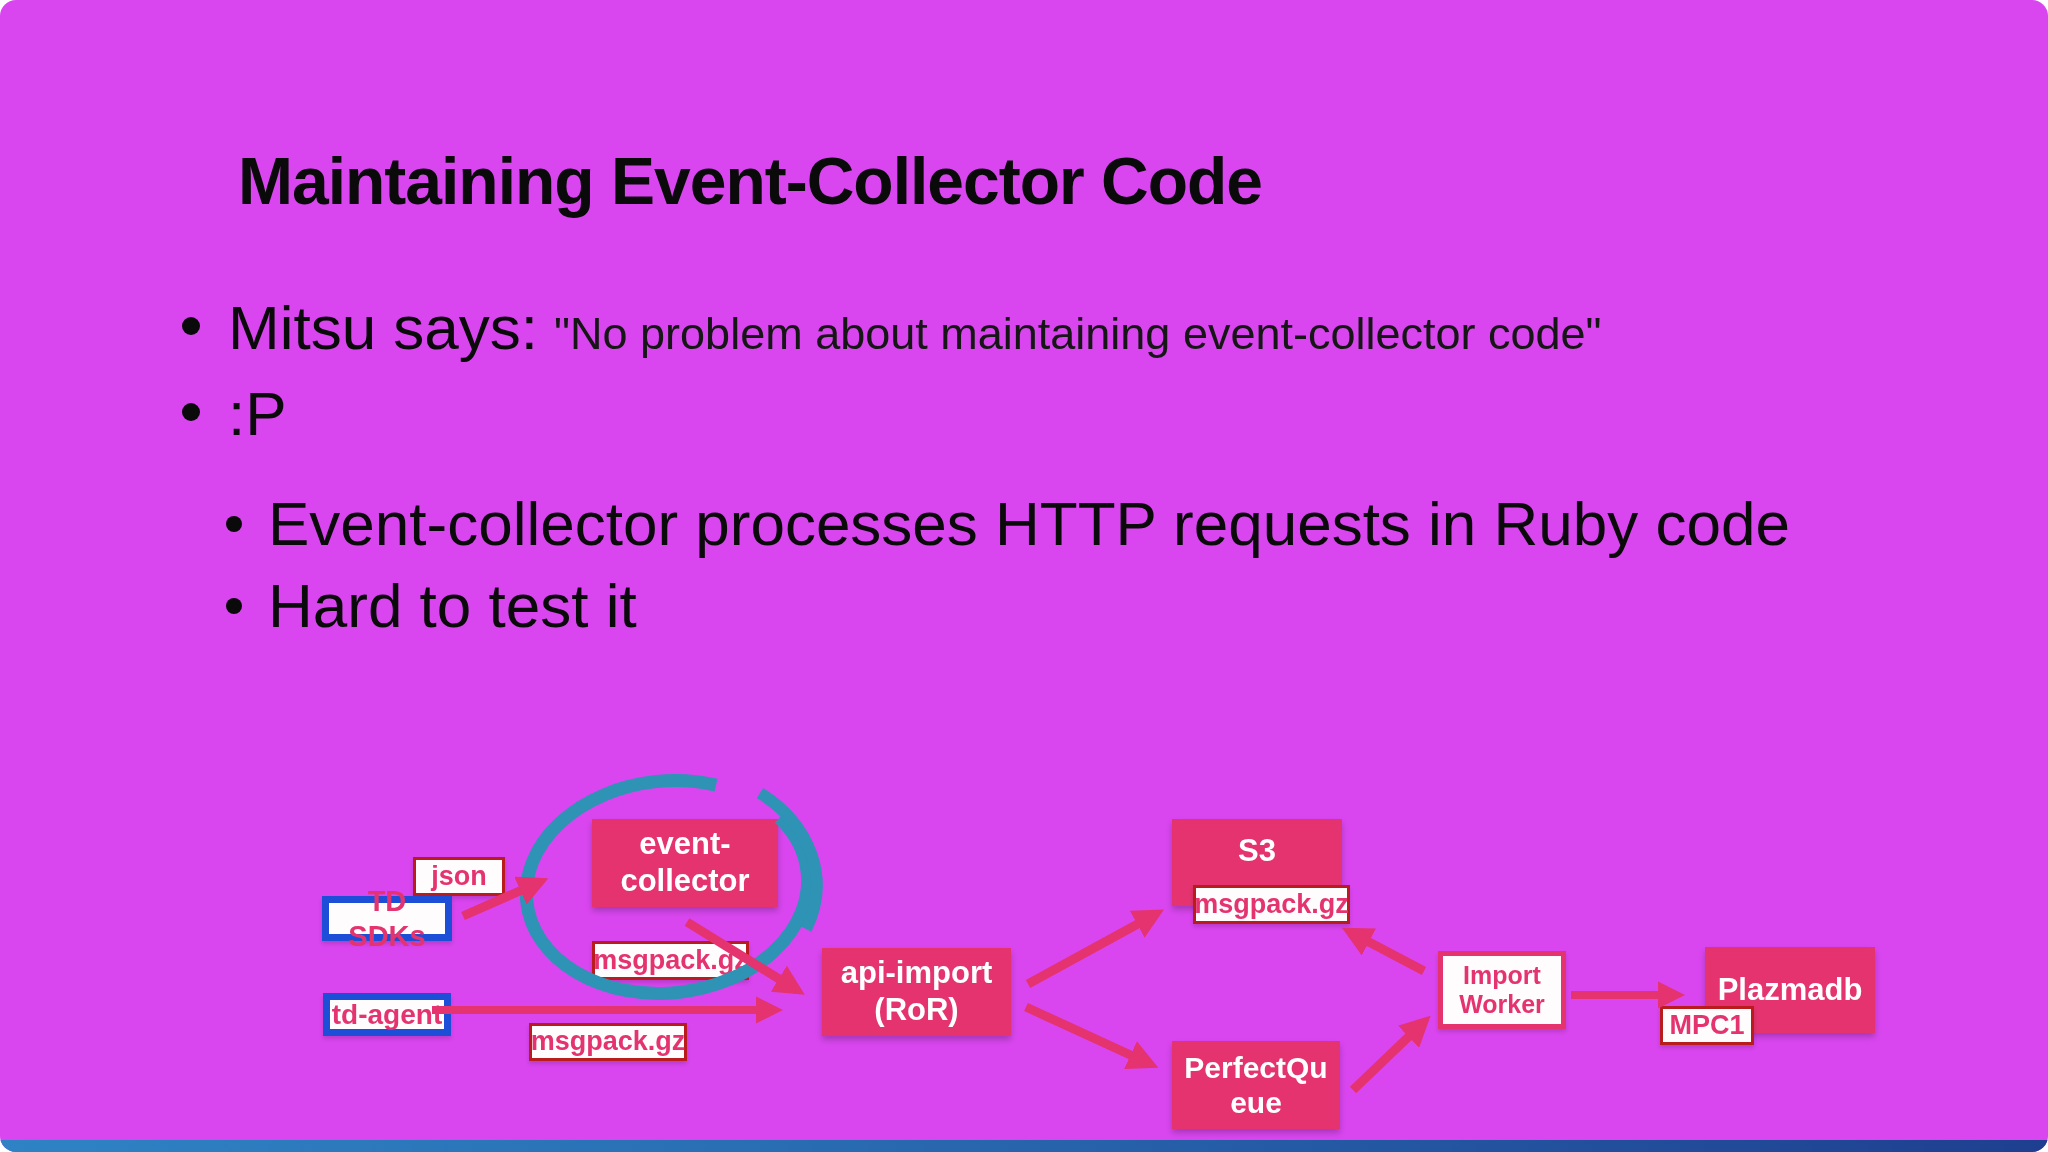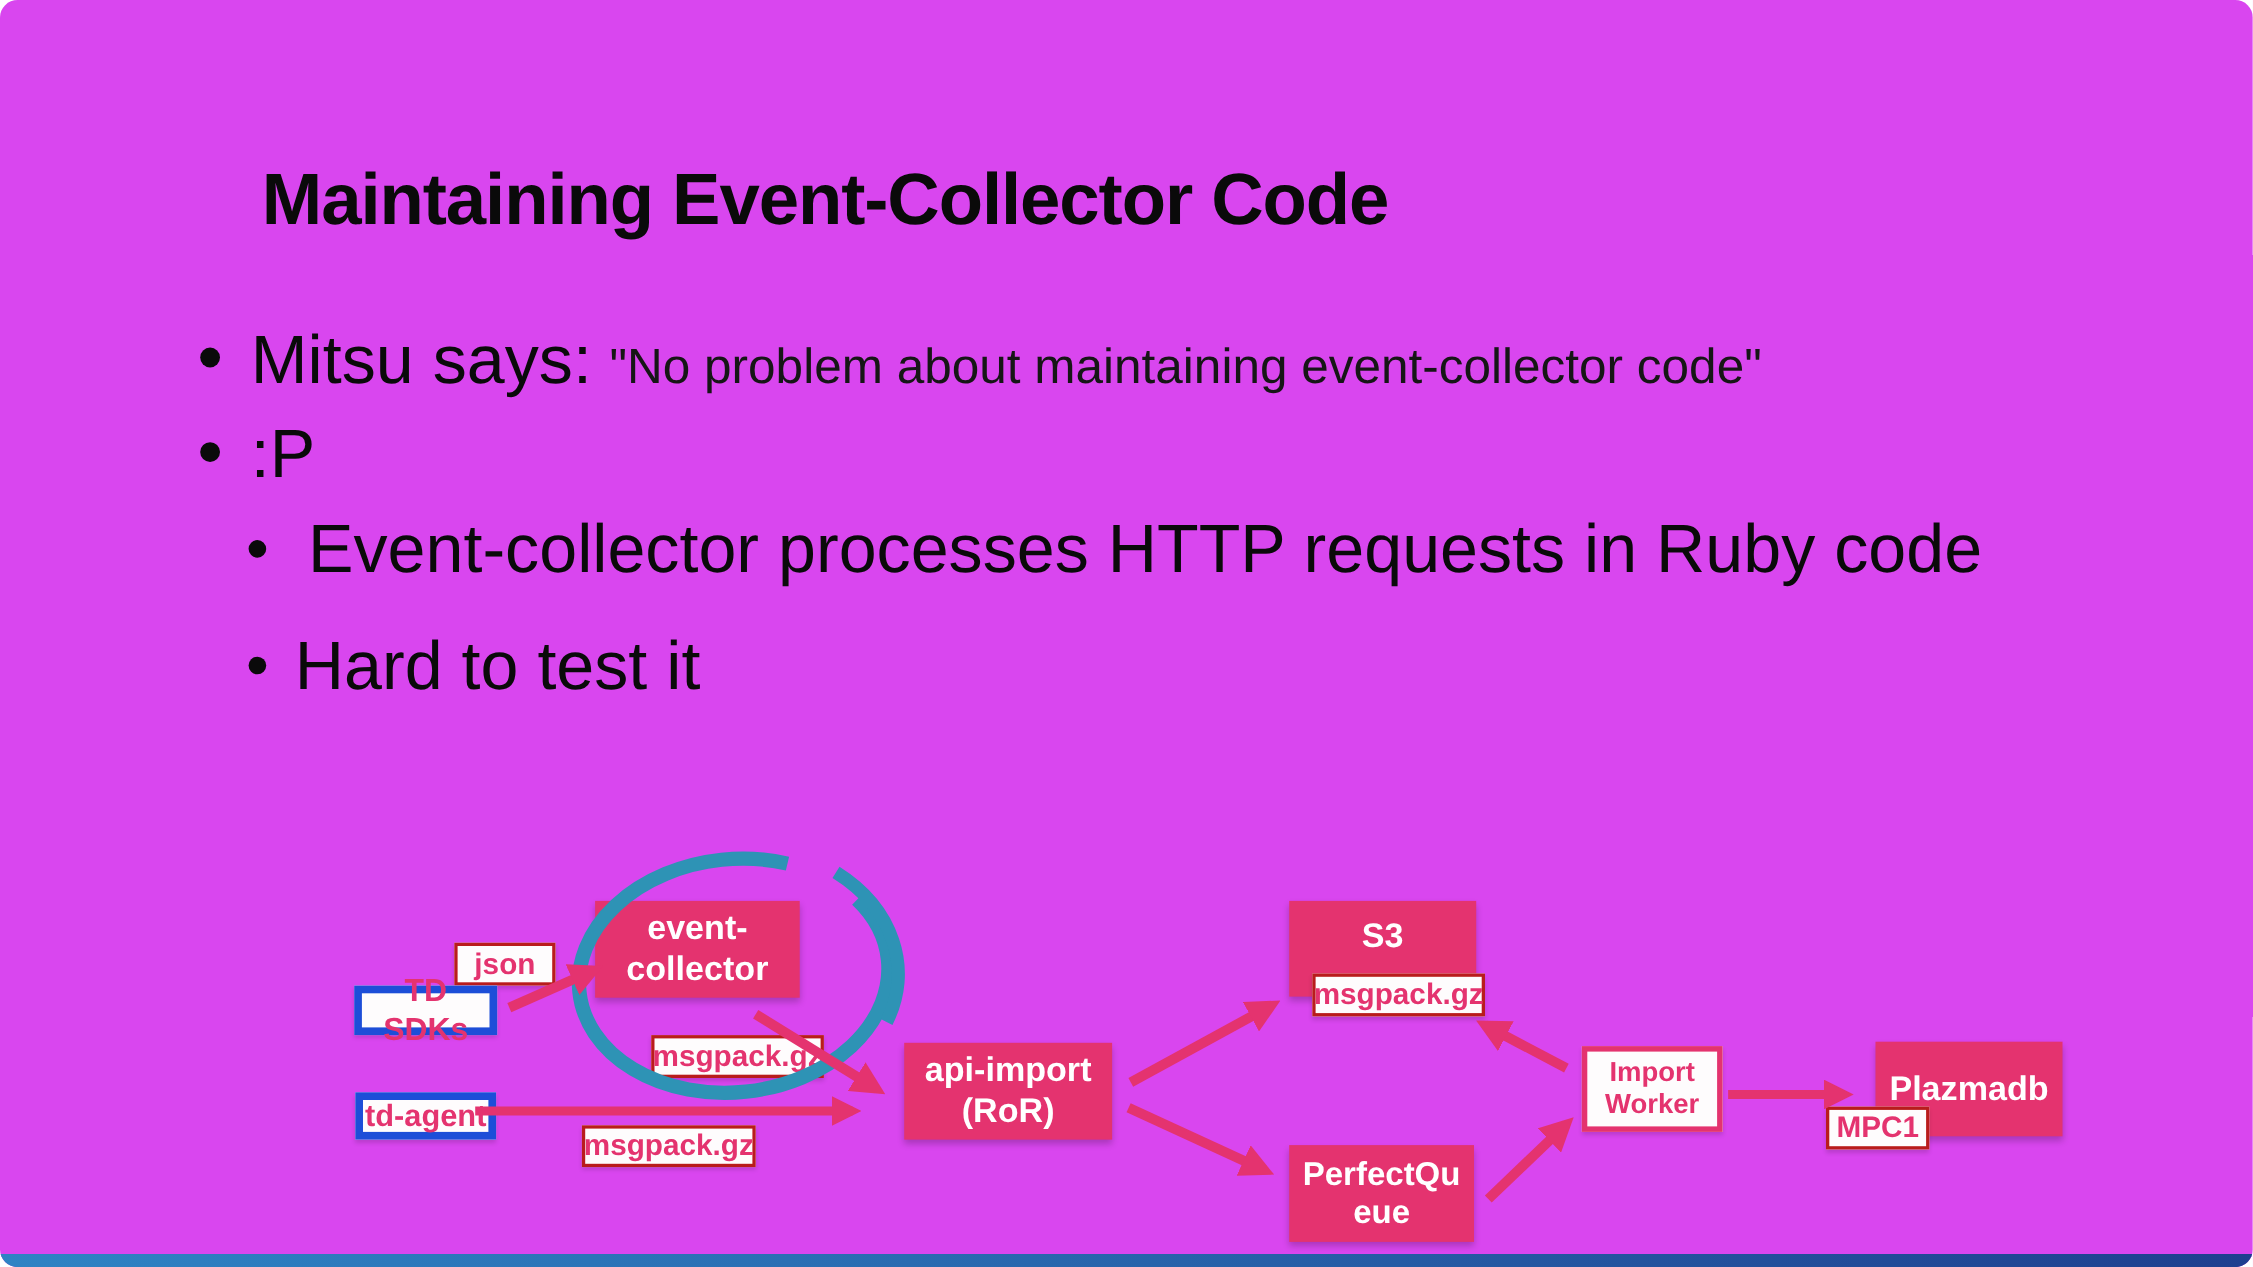--- a/index.html
+++ b/index.html
@@ -42,39 +42,39 @@
     <span class="dot dot-main"></span>
     <span class="b-main">Mitsu says:</span>
     <span class="b-quote">"No problem about maintaining event-collector code"</span>
   </div>
 
   <div class="bullet-line" style="left:182px;top:378px;">
     <span class="dot dot-main"></span>
     <span class="b-main">:P</span>
   </div>
 
-  <div class="bullet-line" style="left:226px;top:464px;gap:12px;">
+  <div class="bullet-line" style="left:226px;top:488px;">
     <span class="dot dot-sub"></span>
     <span class="b-sub">Event-collector processes HTTP requests in Ruby code</span>
   </div>
 
   <div class="bullet-line" style="left:226px;top:570px;">
     <span class="dot dot-sub"></span>
     <span class="b-sub">Hard to test it</span>
   </div>
 
   <div class="node label bd2" style="left:413px;top:857px;width:92px;height:39px;font-size:27px;">
     <span>json</span>
   </div>
 
   <div class="node label bd4" style="left:322px;top:896px;width:130px;height:45px;font-size:29px;">
     <span>TD SDKs</span>
   </div>
 
-  <div class="node solid" style="left:541px;top:819px;width:186px;height:88px;font-size:31px;">
+  <div class="node solid" style="left:592px;top:819px;width:186px;height:88px;font-size:31px;">
     <span>event-</span>
     <span>collector</span>
   </div>
 
   <div class="node label bd2" style="left:592px;top:941px;width:157px;height:39px;font-size:27px;">
     <span>msgpack.gz</span>
   </div>
 
   <div class="node label bd4" style="left:323px;top:993px;width:128px;height:43px;font-size:28px;">
     <span>td-agent</span>

